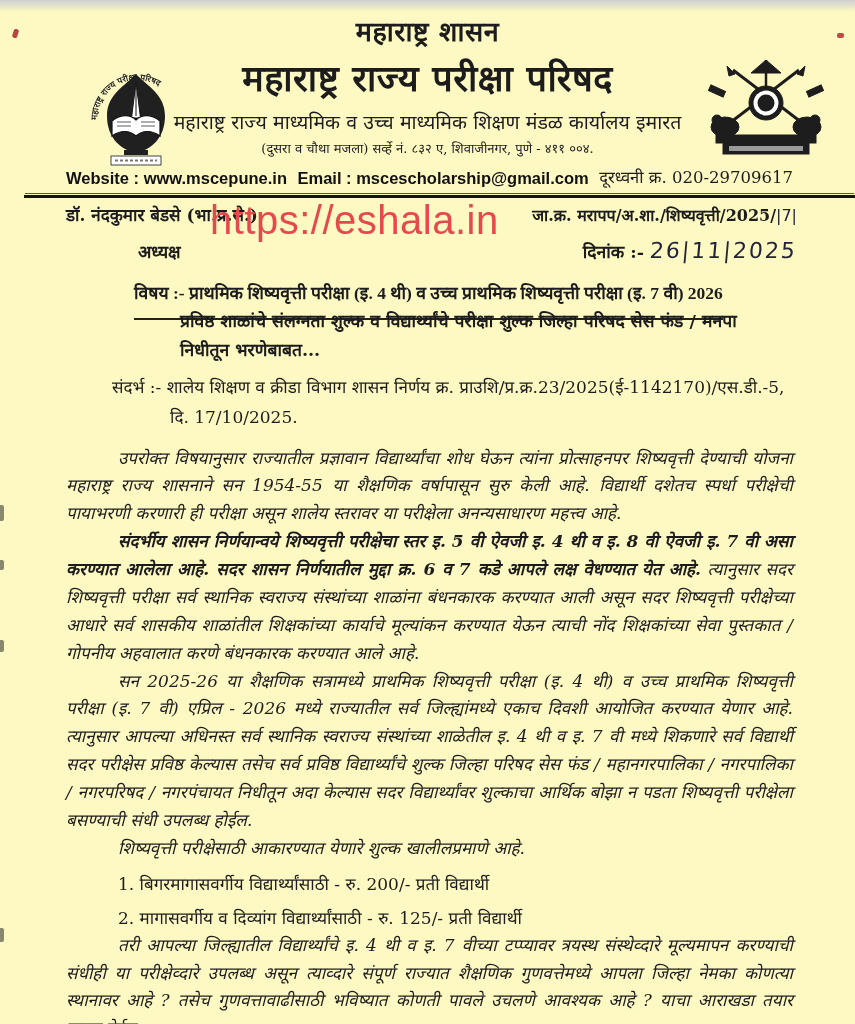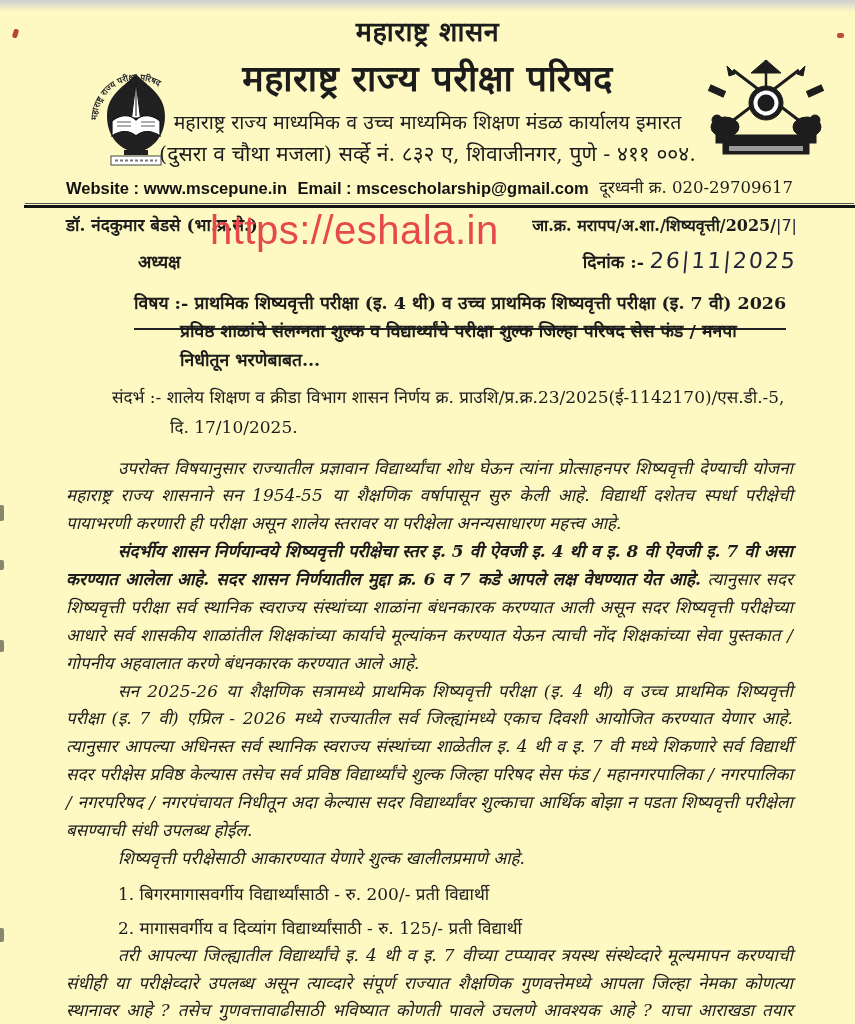--- a/index.html
+++ b/index.html
@@ -14,21 +14,21 @@
   .speck{position:absolute;border-radius:2px;}
   .speck.s1{left:13px;top:29px;width:5px;height:9px;background:#b8423c;transform:rotate(18deg);}
   .speck.s2{right:11px;top:33px;width:7px;height:5px;background:#c04a41;}
   .edge-mark{position:absolute;left:0;width:4px;background:#2a2a2a;opacity:.55;border-radius:0 2px 2px 0;}
   .em1{top:505px;height:16px;} .em2{top:560px;height:10px;} .em3{top:640px;height:12px;} .em4{top:928px;height:14px;}
 
   header{position:relative;text-align:center;padding-top:12px;}
   .gov-title{font-size:27px;font-weight:700;letter-spacing:.5px;}
   .council-title{font-size:36px;font-weight:700;margin-top:4px;letter-spacing:.5px;}
   .addr1{font-size:19.5px;margin-top:6px;font-weight:500;}
-  .addr2{font-size:21px;margin-top:4px;}
+  .addr2{font-size:13px;margin-top:4px;}
   .contact-row{display:flex;justify-content:space-between;align-items:flex-end;
     padding:8px 62px 0 66px;font-size:16.5px;}
   .contact-row .latin{font-family:"Liberation Sans","DejaVu Sans",sans-serif;font-weight:600;color:#111;}
   .logo{position:absolute;top:58px;}
   .logo-left{left:84px;width:104px;height:108px;}
   .logo-right{right:26px;width:126px;height:104px;}
 
   .rule{height:3px;background:#141414;margin:7px 0 0 24px;box-shadow:0 -3px 0 -1px #555;}
 
   .meta{position:relative;padding-top:5px;}
@@ -38,21 +38,21 @@
   .meta-row.r2{padding-left:138px;margin-top:12px;}
   .post{font-size:17.5px;font-weight:700;}
   .dateline{font-size:17.5px;font-weight:600;}
   .hand{font-family:"DejaVu Sans","Liberation Sans",sans-serif;font-weight:400;color:#23233a;}
   .hand.date{display:inline-block;font-size:22px;letter-spacing:2px;transform:skewX(-5deg);}
   .watermark{position:absolute;left:210px;top:0px;
     font-family:"Liberation Sans","DejaVu Sans",sans-serif;
     font-size:40px;font-weight:500;letter-spacing:.5px;z-index:5;}
 
   .subject{margin:16px 0 0 134px;font-size:17.5px;font-weight:700;line-height:1.62;white-space:nowrap;}
-  .subject .underlined{border-bottom:2px solid #222;padding-bottom:15px;}
+  .subject .underlined{border-bottom:2px solid #222;padding-bottom:15px;font-family:Liberation Serif, serif;}
   .subject .s2,.subject .s3{margin-left:46px;}
 
   .reference{margin:9px 0 0 112px;font-size:17px;line-height:1.75;white-space:nowrap;}
   .reference .ref2{margin-left:58px;}
 
   .body-text{margin:12px 62px 0 66px;font-size:17px;line-height:1.64;text-align:justify;}
   .body-text p{margin:0;text-indent:52px;font-style:italic;}
   .fee-intro{margin-top:2px;}
   .fee-item{margin:9px 0 0 52px;line-height:1.5;}
   .body-text strong{font-weight:700;}

